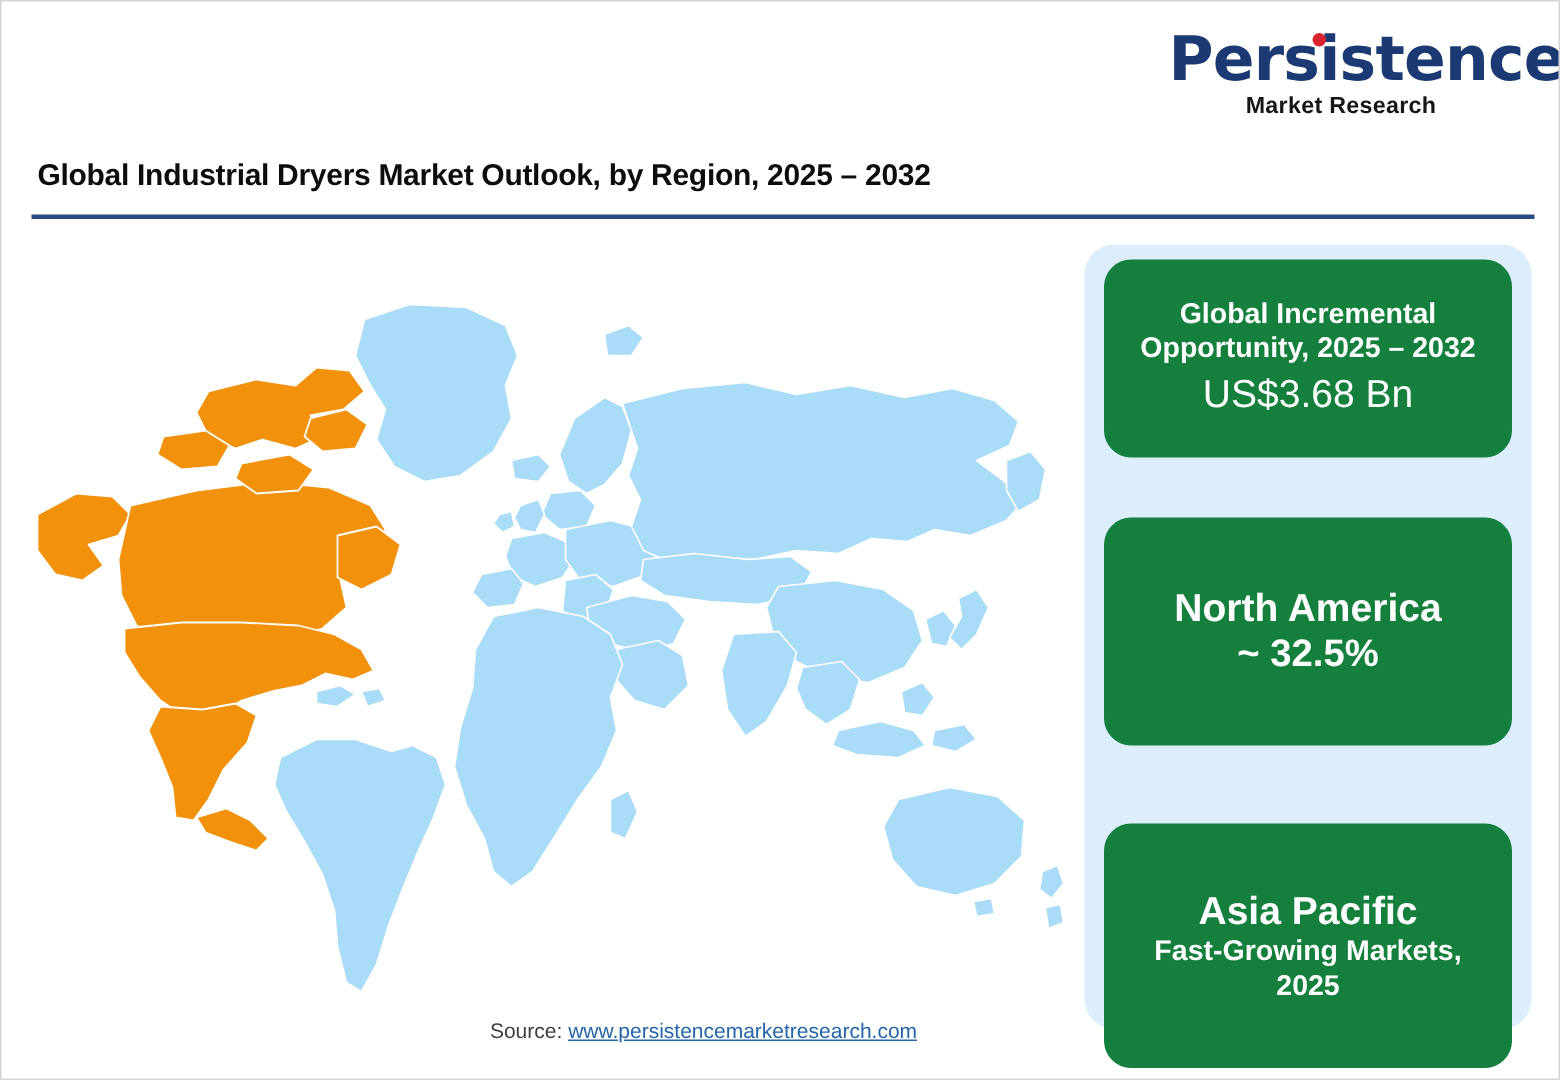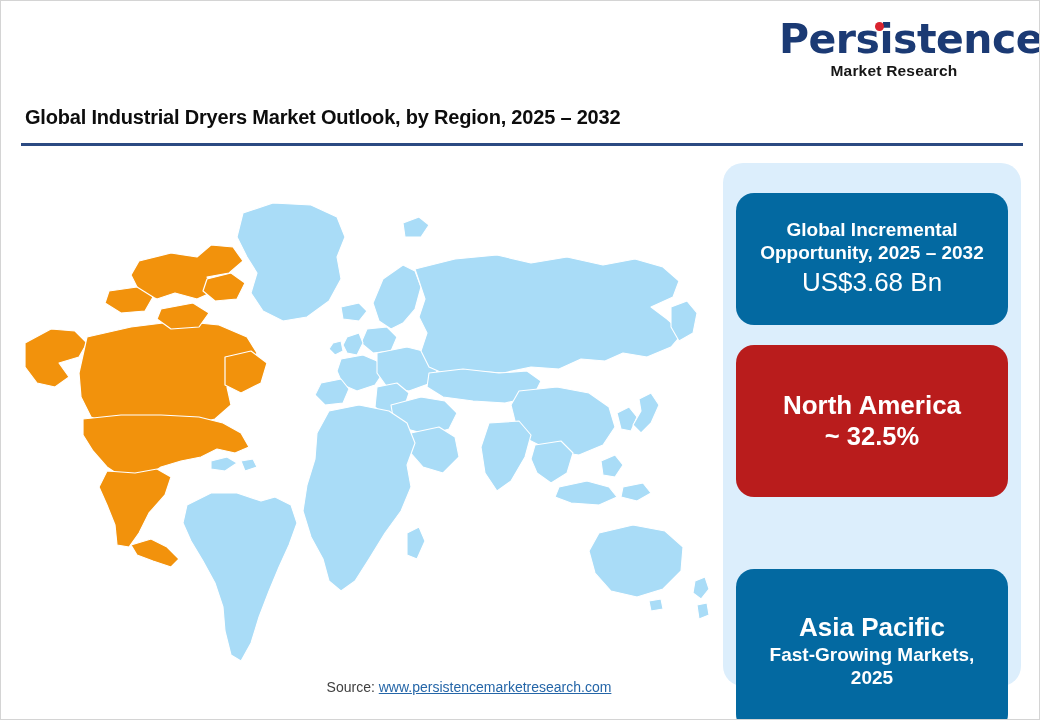--- a/index.html
+++ b/index.html
@@ -108,22 +108,22 @@
     border-radius: 18px;
     box-sizing: border-box;
     display: flex;
     flex-direction: column;
     align-items: center;
     justify-content: center;
     text-align: center;
     color: #ffffff;
     padding: 6px 10px;
   }
-  .card-navy { background: #0369a1; margin-top: 20px; }
-  .card-orange { background: #b91c1c; }
+  .card-navy { background: #15803d; }
+  .card-orange { background: #15803d; }
 
   #card-opportunity { top: 10px;  height: 132px; }
   #card-leading     { top: 182px; height: 152px; }
   #card-growth      { top: 386px; height: 163px; }
 
   .card-line-sm {
     font-size: 19px;
     font-weight: bold;
     line-height: 1.22;
   }

